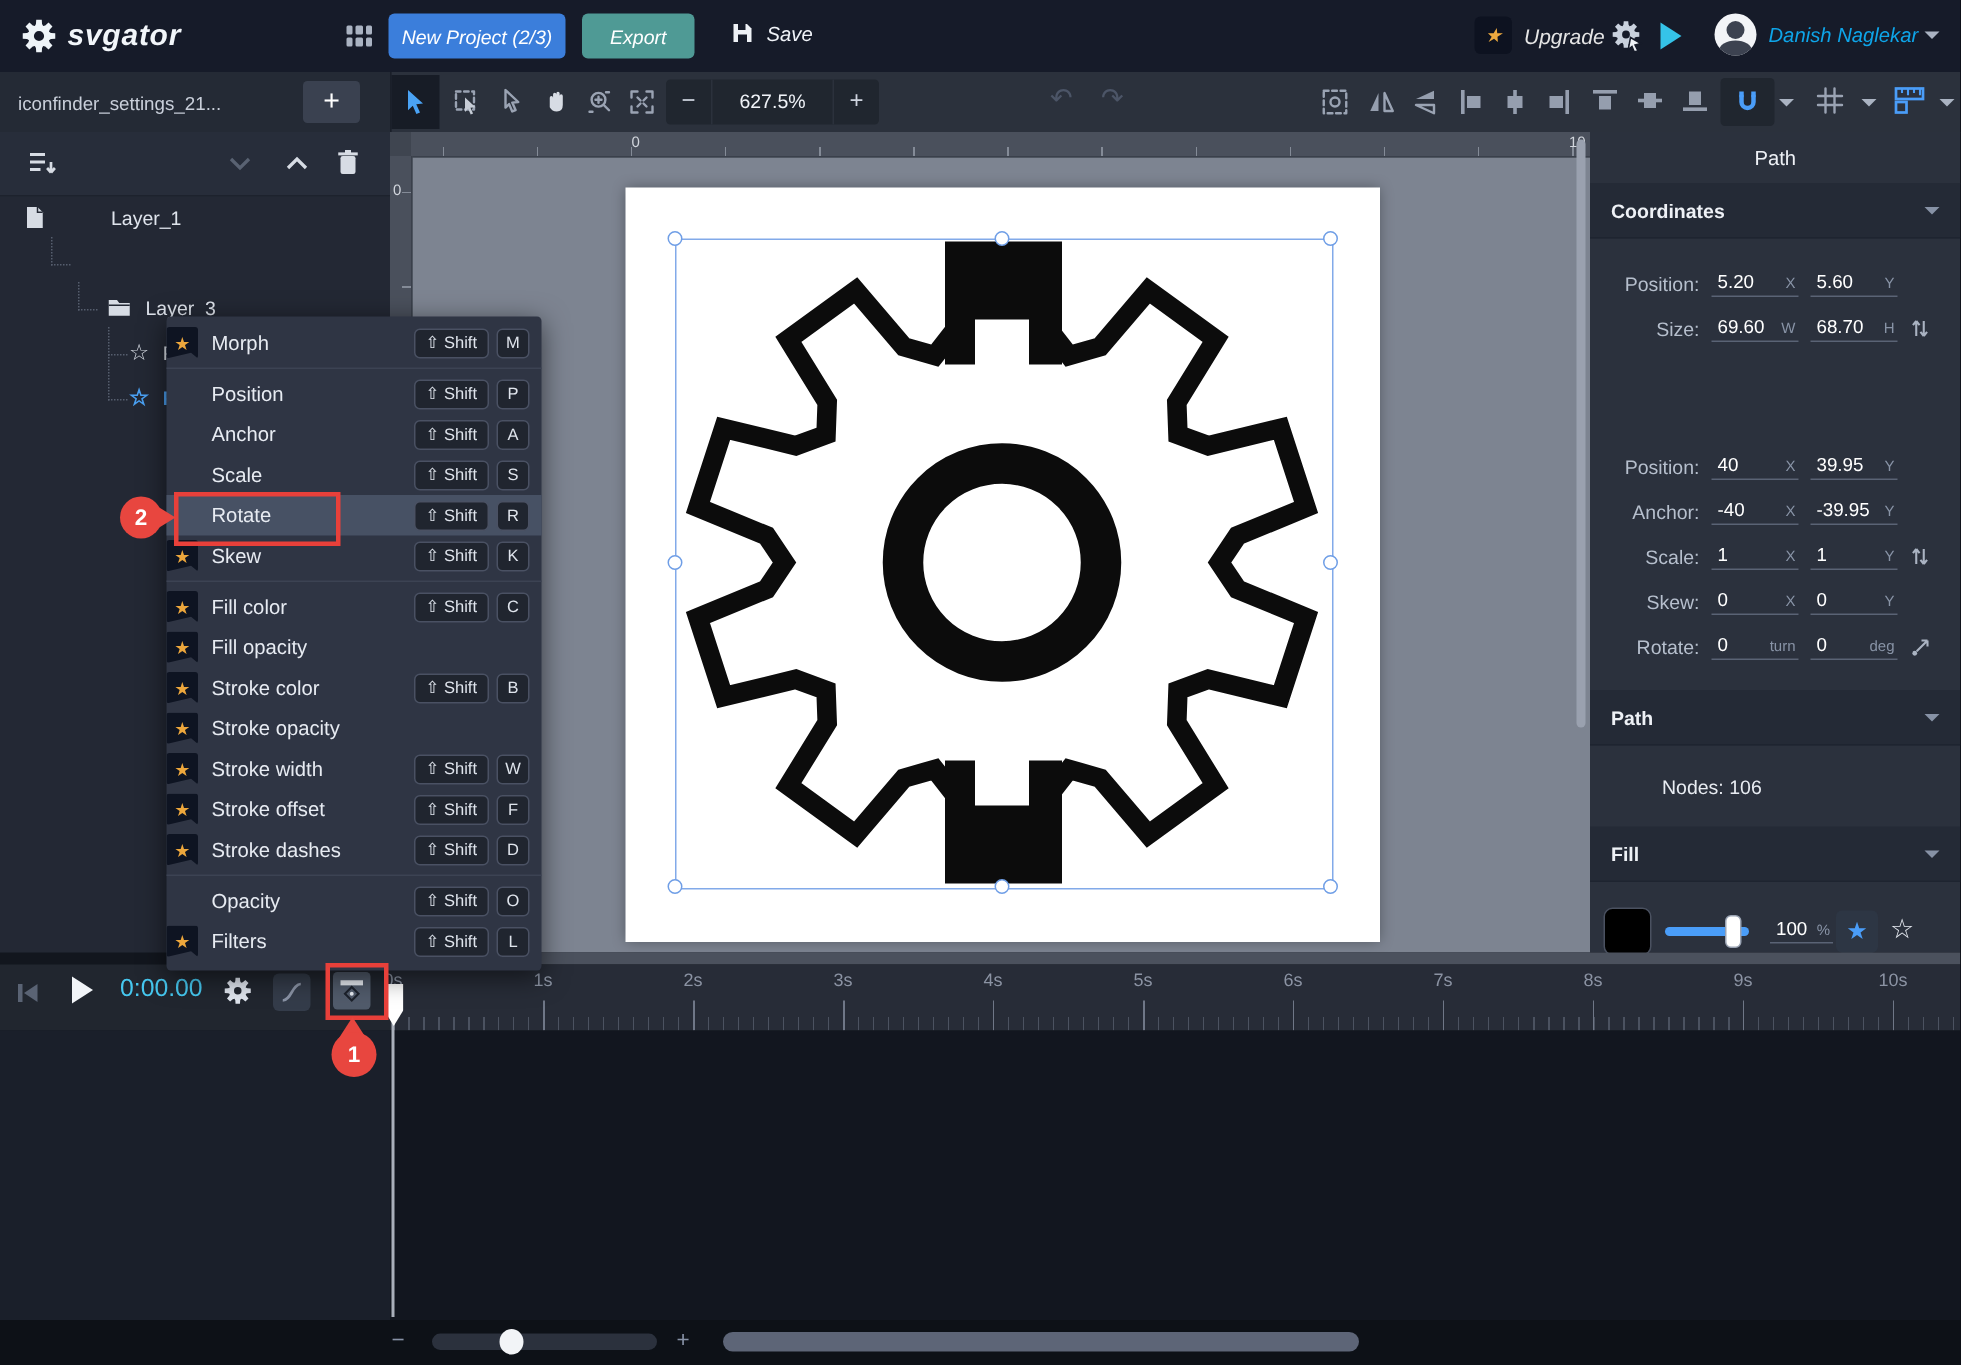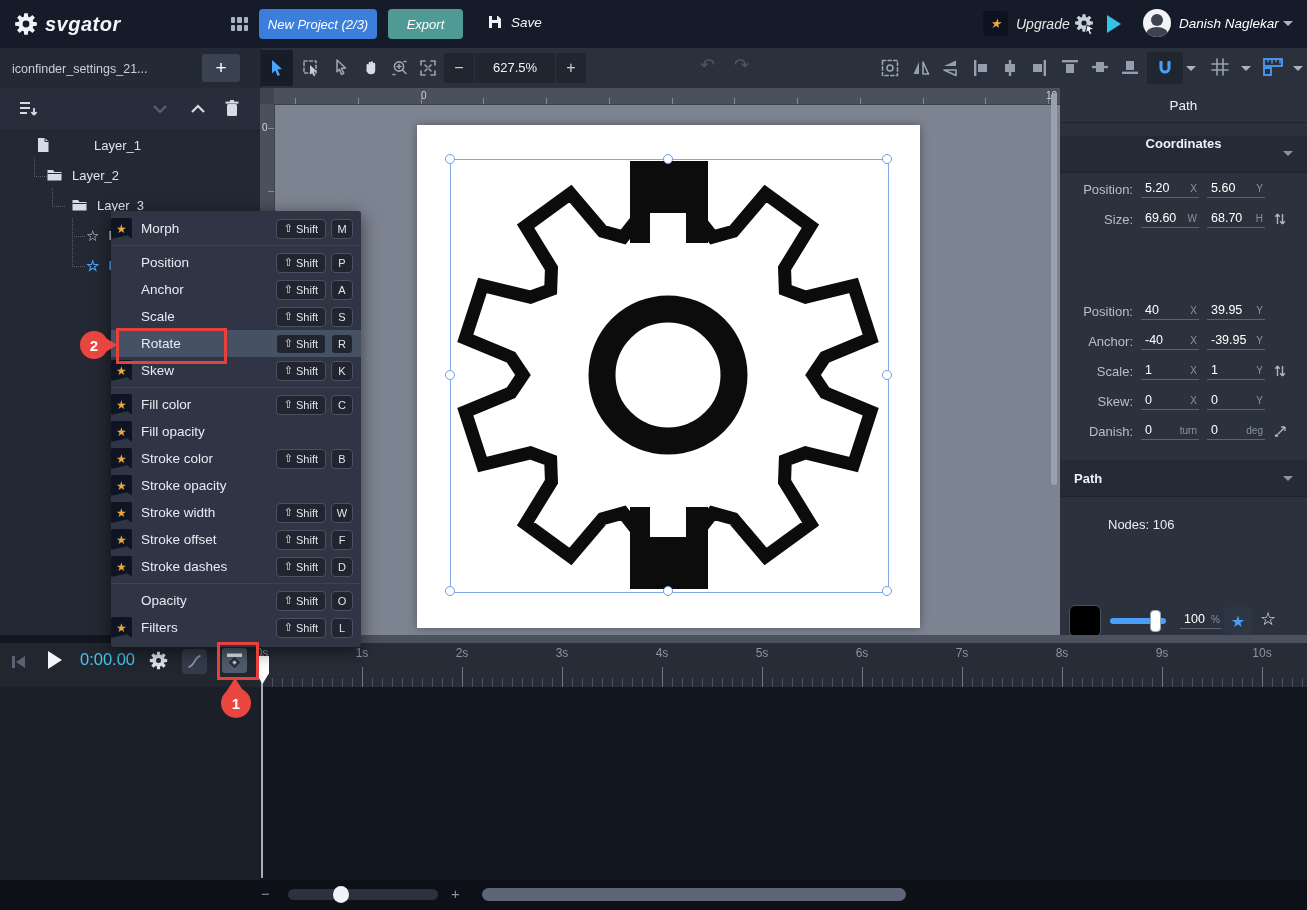--- a/index.html
+++ b/index.html
@@ -20,21 +20,21 @@
   .btn-new{left:259px;top:9px;width:118px;height:30px;background:#3b7edb;text-align:center;}
   .btn-export{left:388px;top:9px;width:75px;height:30px;background:#4f9a95;}
   .save{left:487px;top:14px;gap:8px;color:#f0f3f8;font-size:13.5px;}
   .upgrade{left:983px;top:11px;gap:8px;}
   .upg-badge{width:25px;height:25px;background:#0d1220;border-radius:4px;display:flex;align-items:center;justify-content:center;color:#eca93f;font-size:13px;}
   .upg-text{color:#e5e5e5;font-size:14px;}
   .play-top{left:1107px;top:15px;width:0;height:0;border-left:14px solid #35c3e8;border-top:9px solid transparent;border-bottom:9px solid transparent;}
   .avatar{left:1143px;top:9px;width:28px;height:28px;border-radius:50%;background:#f2f4f7;overflow:hidden;}
   .avatar i{position:absolute;left:8px;top:5px;width:12px;height:12px;border-radius:50%;background:#3c4250;}
   .avatar b{position:absolute;left:3px;top:18px;width:22px;height:14px;border-radius:50%;background:#3c4250;}
-  .username{left:1179px;top:16px;font-size:13.5px;color:#ffffff;}
+  .username{left:1179px;top:16px;font-size:13.5px;color:#0ea5e9;}
   .caret{width:0;height:0;border-left:5px solid transparent;border-right:5px solid transparent;border-top:5px solid #aab3c2;}
 
   
   .toolbar{left:0;top:48px;width:1307px;height:40px;background:#2b313c;border-bottom:1px solid #1c212b;}
   .projtab{left:0;top:48px;width:260px;height:40px;background:#242a35;border-right:1px solid #1a1f29;}
   .projname{left:12px;top:62px;color:#c9cfda;font-size:12.5px;width:180px;white-space:nowrap;overflow:hidden;}
   .addproj{left:202px;top:54px;width:38px;height:28px;background:#3a4150;border-radius:3px;color:#fff;font-size:19px;display:flex;align-items:center;justify-content:center;}
   .toolbtn{top:50px;width:32px;height:36px;display:flex;align-items:center;justify-content:center;}
   .toolbtn.active{background:#171c26;}
   .zoomgrp{left:444px;top:53px;width:142px;height:30px;background:#20262f;border-radius:3px;display:flex;}
@@ -298,33 +298,26 @@
   </svg>
   <svg class="abs" style="left:190px;top:104px;" width="16" height="10" viewBox="0 0 16 10">
     <path d="M2 8 L8 2 L14 8" fill="none" stroke="#d7dce4" stroke-width="2.2"></path>
   </svg>
   <svg class="abs" style="left:224px;top:99px;" width="16" height="19" viewBox="0 0 16 19">
     <rect x="3" y="5" width="10" height="12" rx="1.5" fill="#d7dce4"></rect>
     <rect x="1.5" y="2.6" width="13" height="2" fill="#d7dce4"></rect>
     <rect x="6" y="1" width="4" height="2" fill="#d7dce4"></rect>
   </svg>
 
-  <div class="abs tree-row" style="top:130px;padding-left:36px;gap:44px;">
+  <div class="abs tree-row" style="top:130px;padding-left:16px;gap:44px;">
     <svg width="14" height="16" viewBox="0 0 14 16">
       <path d="M2 1 H9 L12.5 4.5 V15 H2 Z" fill="#d7dce4"></path>
       <path d="M9 1 V4.5 H12.5" fill="none" stroke="#232834" stroke-width="1"></path>
     </svg>
     <span>Layer_1</span>
-  </div>
-  <div class="abs tree-row" style="top:160px;padding-left:46px;">
-    <svg width="17" height="14" viewBox="0 0 17 14">
-      <path d="M1.5 2 H7 L8.5 4 H15.5 V12.5 H1.5 Z" fill="#d7dce4"></path>
-      <path d="M1.5 5.5 H15.5" stroke="#232834" stroke-width="1"></path>
-    </svg>
-    <span>Layer_2</span>
   </div>
   <div class="abs tree-row" style="top:190px;padding-left:71px;">
     <svg width="17" height="14" viewBox="0 0 17 14">
       <path d="M1.5 2 H7 L8.5 4 H15.5 V12.5 H1.5 Z" fill="#d7dce4"></path>
       <path d="M1.5 5.5 H15.5" stroke="#232834" stroke-width="1"></path>
     </svg>
     <span>Layer_3</span>
   </div>
   <div class="abs tree-row" style="top:220px;padding-left:86px;">
     <span class="glyph">☆</span>
@@ -363,21 +356,21 @@
   <div class="abs vruler"></div>
   <div class="abs ruler-corner"></div>
   <div class="abs rlabel" style="left:421px;top:90px;">0</div>
   <div class="abs rlabel" style="left:1046px;top:90px;">10</div>
   <div class="abs rlabel" style="left:262px;top:122px;">0</div>
   <div class="abs cv-scroll"></div>
 
   <div class="abs rpanel"></div>
   <div class="abs rp-title">Path</div>
 
-  <div class="abs sec-hdr" style="top:136px;flex-direction:column;">
+  <div class="abs sec-hdr" style="top:122px;">
     <span>Coordinates</span>
     <span class="caret"></span>
   </div>
   <div class="abs prow" style="top:174px;">
     <span class="plabel">Position:</span>
     <span class="pfield">
         <span class="val">5.20</span>
         <span class="unit">X</span>
       </span>
     <span class="pfield">
@@ -441,41 +434,45 @@
     <span class="pfield">
         <span class="val">0</span>
         <span class="unit">X</span>
       </span>
     <span class="pfield">
         <span class="val">0</span>
         <span class="unit">Y</span>
       </span>
   </div>
   <div class="abs prow" style="top:416px;">
-    <span class="plabel">Danish:</span>
+    <span class="plabel">Rotate:</span>
     <span class="pfield">
         <span class="val">0</span>
         <span class="unit">turn</span>
       </span>
     <span class="pfield">
         <span class="val">0</span>
         <span class="unit">deg</span>
       </span>
     <svg class="picon" width="16" height="16" viewBox="0 0 16 16">
       <circle cx="3.5" cy="12.5" r="1.6" fill="#aab3c2"></circle>
       <path d="M4.8 11.2 L12 4 M12 4 h-4 M12 4 v4" stroke="#aab3c2" stroke-width="1.4" fill="none"></path>
     </svg>
   </div>
 
   <div class="abs sec-hdr" style="top:460px;">
     <span>Path</span>
     <span class="caret"></span>
   </div>
   <div class="abs nodes" style="left:1108px;top:517px;">Nodes: 106</div>
 
+  <div class="abs sec-hdr" style="top:551px;">
+    <span>Fill</span>
+    <span class="caret"></span>
+  </div>
   <div class="abs swatch" style="top:605px;"></div>
   <div class="abs fslider" style="top:618px;"></div>
   <div class="abs fthumb" style="top:610px;"></div>
   <div class="abs pfield" style="left:1172px;top:612px;width:42px;">
     <span class="val">100</span>
       <span class="unit">%</span>
   </div>
   <div class="abs starbtn" style="top:607px;">★</div>
   <div class="abs staroff" style="top:605px;">☆</div>
 

